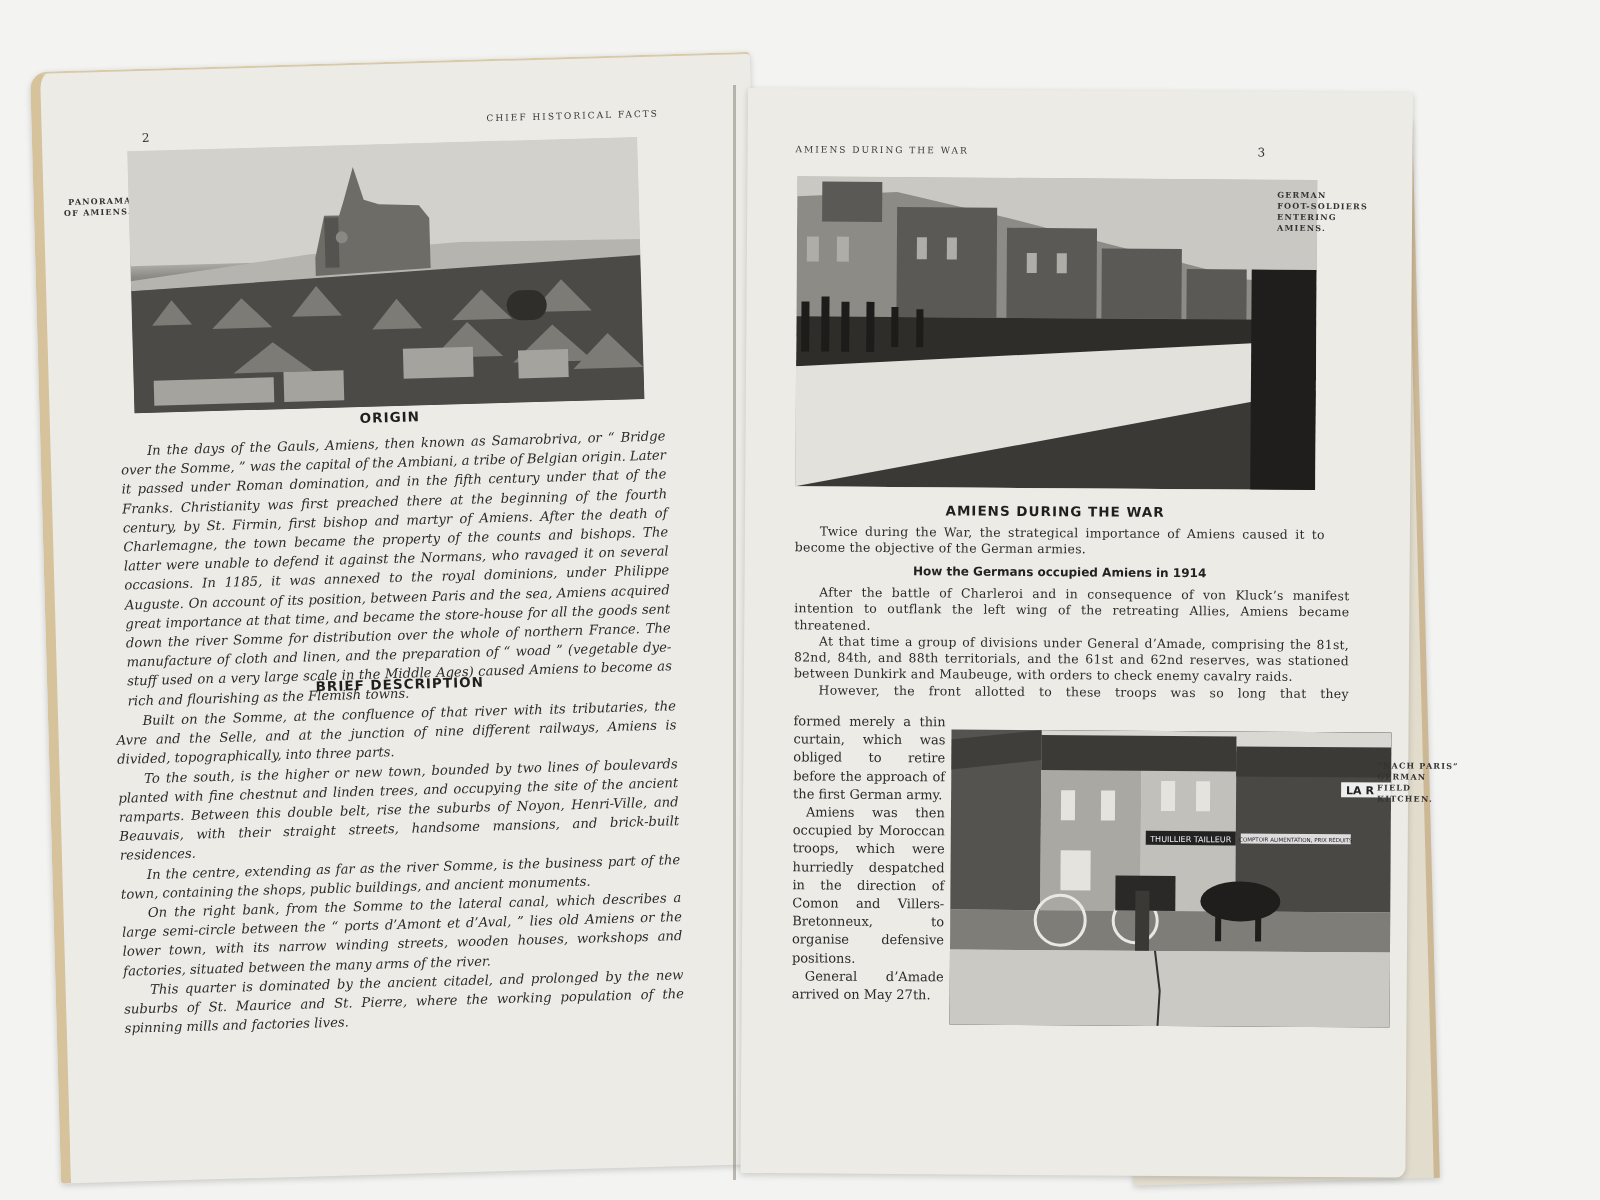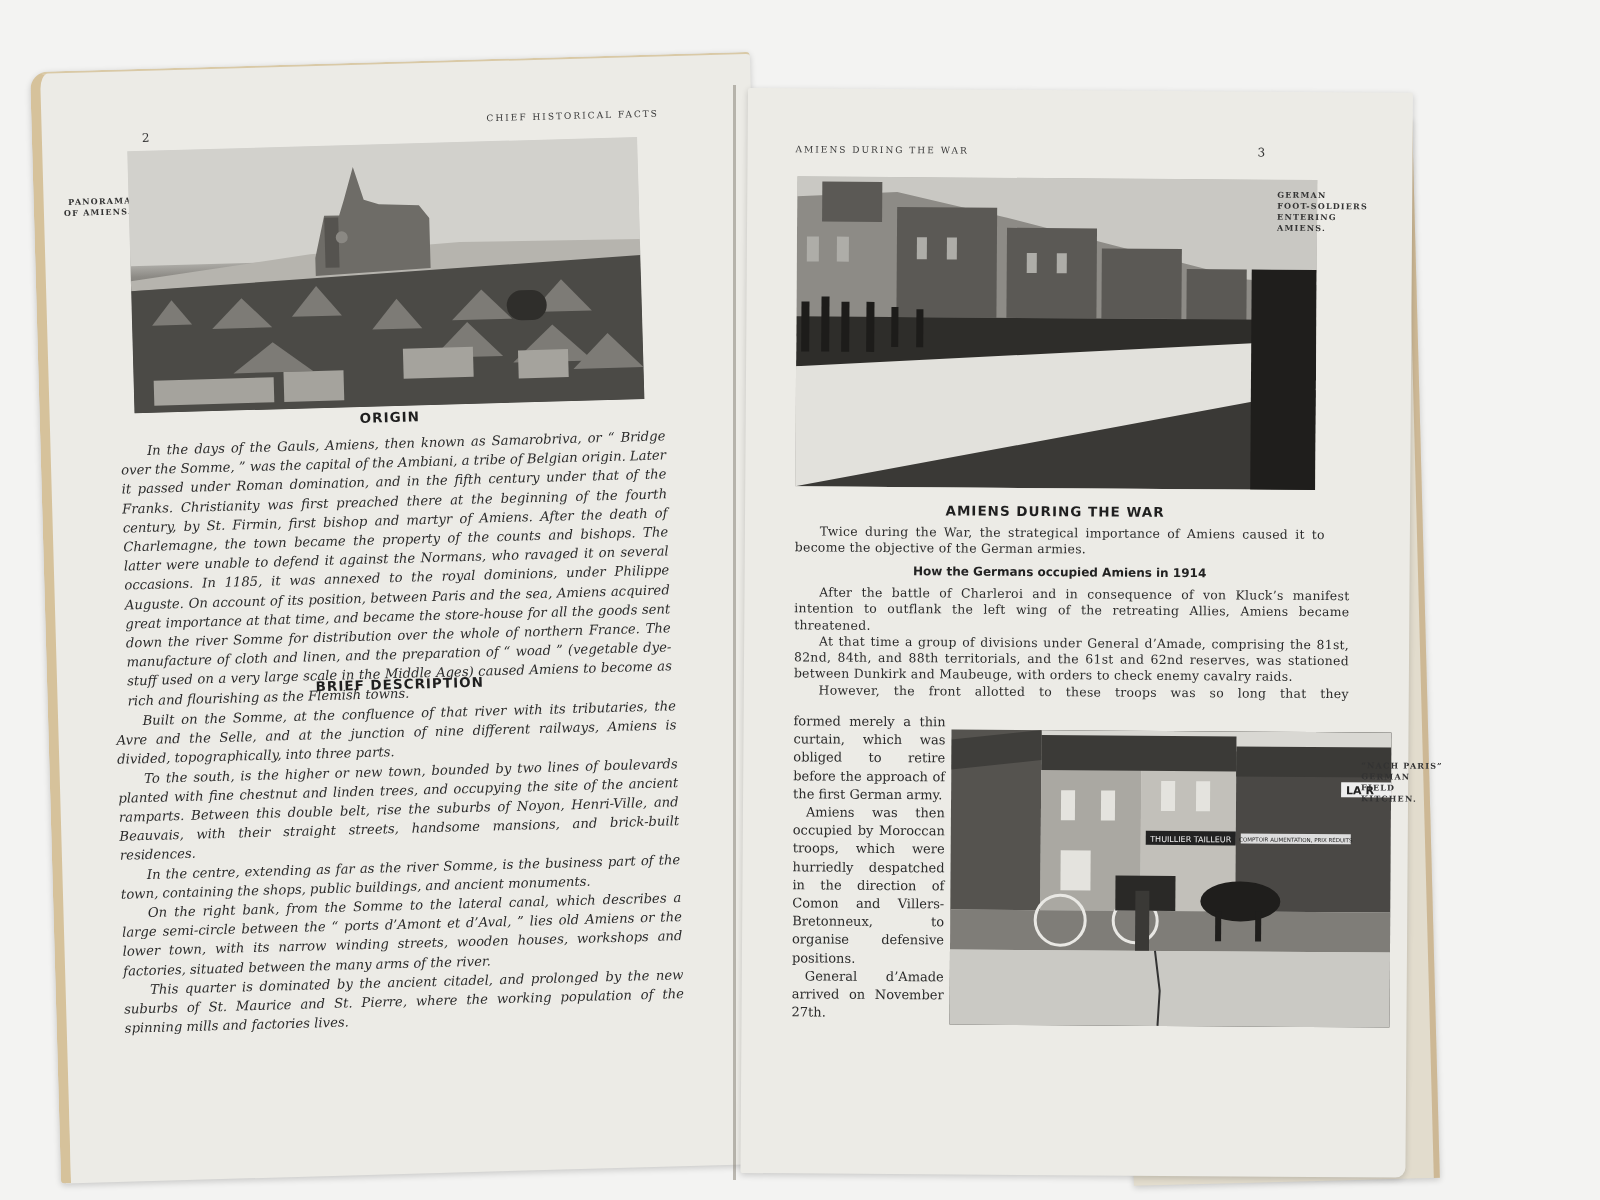--- a/index.html
+++ b/index.html
@@ -136,21 +136,21 @@
   <div class="sub-title" style="left:50px;top:475px;width:530px;">How the Germans occupied Amiens in 1914</div>
   <div class="body-text right-text" style="left:50px;top:496px;width:555px;">
     <p>After the battle of Charleroi and in consequence of von Kluck’s manifest intention to outflank the left wing of the retreating Allies, Amiens became threatened.</p>
     <p>At that time a group of divisions under General d’Amade, comprising the 81st, 82nd, 84th, and 88th territorials, and the 61st and 62nd reserves, was stationed between Dunkirk and Maubeuge, with orders to check enemy cavalry raids.</p>
     <p style="text-align:justify;text-align-last:justify;">However, the front allotted to these troops was so long that they</p>
   </div>
 
   <div class="body-text narrow" style="left:50px;top:624px;width:152px;">
     <p style="text-indent:0;">formed merely a thin curtain, which was obliged to retire before the approach of the first German army.</p>
     <p style="text-indent:1em;">Amiens was then occupied by Moroccan troops, which were hurriedly despatched in the direction of Comon and Villers-Bretonneux, to organise defensive positions.</p>
-    <p style="text-indent:1em;">General d’Amade arrived on November 27th.</p>
+    <p style="text-indent:1em;">General d’Amade arrived on May 27th.</p>
   </div>
 
   <div class="photo" style="left:208px;top:640px;width:440px;height:295px;background:#5a5955;">
     <svg width="440" height="295" viewBox="0 0 440 295">
       <rect x="0" y="0" width="440" height="295" fill="#d9d8d3"></rect>
       <rect x="0" y="0" width="90" height="180" fill="#55534f"></rect>
       <rect x="90" y="15" width="100" height="165" fill="#aaa8a2"></rect>
       <rect x="190" y="20" width="95" height="160" fill="#c2c0ba"></rect>
       <rect x="285" y="20" width="155" height="160" fill="#4a4845"></rect>
       <polygon points="0,10 90,0 90,30 0,40" fill="#3f3e3b"></polygon>
@@ -174,19 +174,19 @@
       <circle cx="110" cy="190" r="25" fill="none" stroke="#e9e8e4" stroke-width="3"></circle>
       <circle cx="185" cy="190" r="22" fill="none" stroke="#e9e8e4" stroke-width="3"></circle>
       <rect x="165" y="145" width="60" height="35" fill="#2a2927"></rect>
       <ellipse cx="290" cy="170" rx="40" ry="20" fill="#1f1e1c"></ellipse>
       <rect x="265" y="180" width="6" height="30" fill="#1f1e1c"></rect>
         <rect x="305" y="180" width="6" height="30" fill="#1f1e1c"></rect>
       <rect x="185" y="160" width="14" height="60" fill="#3a3936"></rect>
       <path d="M205,220 L210,260 L208,295" stroke="#333" stroke-width="2" fill="none"></path>
     </svg>
   </div>
-  <div class="sidecap" style="left:618px;top:668px;">
+  <div class="sidecap" style="left:634px;top:668px;">
     <div>“Nach Paris”</div>
     <div>German</div>
     <div>field</div>
     <div>kitchen.</div>
   </div>
 </div>
 
 </body></html>

